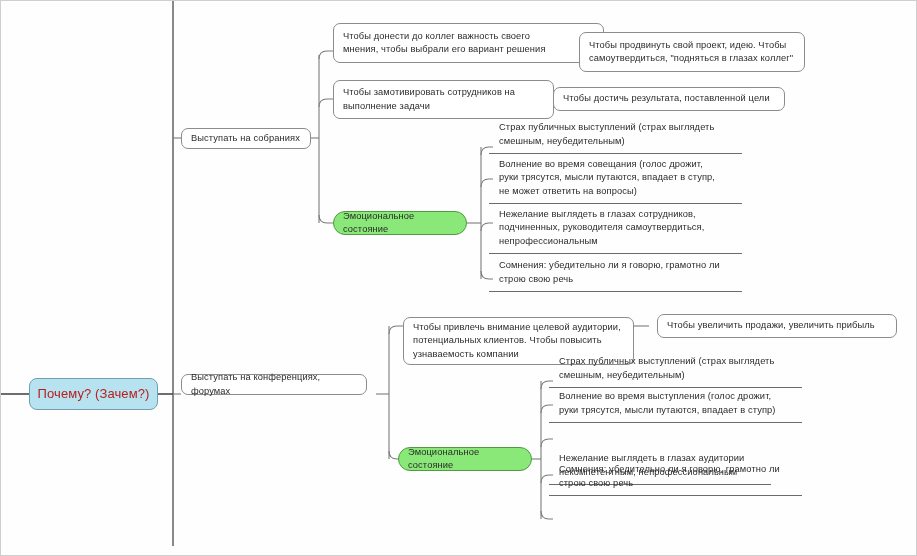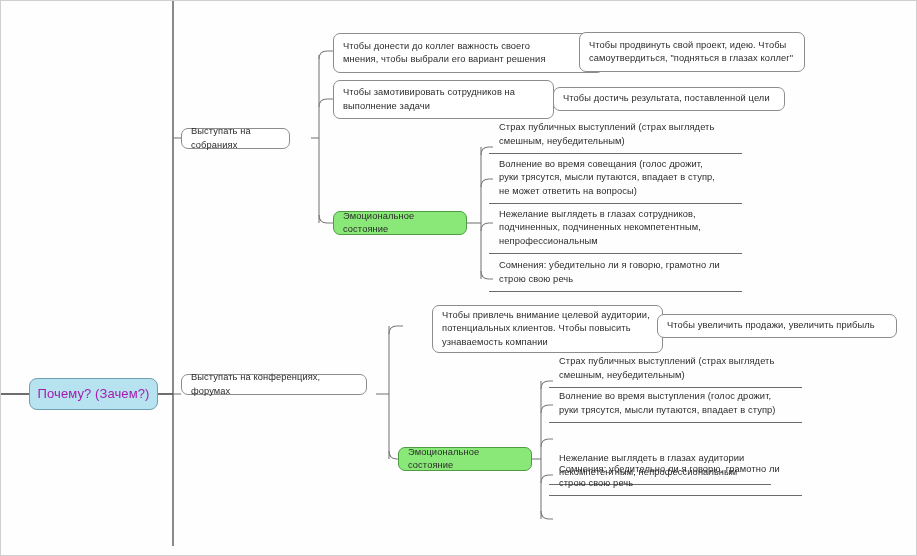--- a/index.html
+++ b/index.html
@@ -34,40 +34,40 @@
     letter-spacing: 0.1px;
     white-space: pre-line;
   }
   
   .node.root {
     background: #b6e3ef;
     border: 1px solid #6f9fb0;
     border-radius: 8px;
     font-size: 13px;
     line-height: 16px;
-    color: #a21caf;
+    color: #b91c1c;
     display: flex;
     align-items: center;
     justify-content: center;
     text-align: center;
   }
   
   .node.boxed {
     background: #ffffff;
     border: 1px solid #8c8c8c;
     border-radius: 7px;
     padding: 6px 9px;
     display: flex;
     align-items: center;
   }
   
   .node.green {
     background: #8ae878;
     border: 1px solid #4f9a43;
-    border-radius: 7px;
+    border-radius: 12px;
     padding: 5px 9px;
     display: flex;
     align-items: center;
     justify-content: flex-start;
   }
   
   .node.underline {
     background: transparent;
     border: none;
     border-bottom: 1.4px solid #6b6b6b;
@@ -134,25 +134,25 @@
       <path d="M540,446 Q540,438 548,438 L552,438"></path>
       <path d="M540,482 Q540,474 548,474 L552,474"></path>
       <path d="M540,510 Q540,518 548,518 L552,518"></path>
     </g>
   </svg>
 
   <div class="node root" style="left:28px; top:377px; width:129px; height:32px;">
     <span class="txt">Почему? (Зачем?)</span>
   </div>
 
-  <div class="node boxed" style="left:180px; top:127px; width:109px; height:21px;">
+  <div class="node boxed" style="left:180px; top:127px; width:130px; height:21px;">
     <span class="txt">Выступать на собраниях</span>
   </div>
 
-  <div class="node boxed" style="left:332px; top:32px; width:271px; height:40px;">
+  <div class="node boxed" style="left:332px; top:22px; width:271px; height:40px;">
     <span class="txt">Чтобы донести до коллег важность своего
 мнения, чтобы выбрали его вариант решения</span>
   </div>
 
   <div class="node boxed" style="left:578px; top:31px; width:226px; height:40px;">
     <span class="txt">Чтобы продвинуть свой проект, идею. Чтобы
 самоутвердиться, "подняться в глазах коллег"</span>
   </div>
 
   <div class="node boxed" style="left:332px; top:79px; width:221px; height:39px;">
@@ -174,34 +174,34 @@
   </div>
 
   <div class="node underline" style="left:488px; top:157px; width:253px; height:46px;">
     <span class="txt">Волнение во время совещания (голос дрожит,
 руки трясутся, мысли путаются, впадает в ступр,
 не может ответить на вопросы)</span>
   </div>
 
   <div class="node underline" style="left:488px; top:207px; width:253px; height:46px;">
     <span class="txt">Нежелание выглядеть в глазах сотрудников,
-подчиненных, подчиненных некомпетентным,
+подчиненных, руководителя самоутвердиться,
 непрофессиональным</span>
   </div>
 
   <div class="node underline" style="left:488px; top:259px; width:253px; height:32px;">
     <span class="txt">Сомнения: убедительно ли я говорю, грамотно ли
 строю свою речь</span>
   </div>
 
   <div class="node boxed" style="left:180px; top:373px; width:186px; height:21px;">
     <span class="txt">Выступать на конференциях, форумах</span>
   </div>
 
-  <div class="node boxed" style="left:402px; top:304px; width:231px; height:48px;margin-left:29px;">
+  <div class="node boxed" style="left:402px; top:316px; width:231px; height:48px;">
     <span class="txt">Чтобы привлечь внимание целевой аудитории,
 потенциальных клиентов. Чтобы повысить
 узнаваемость компании</span>
   </div>
 
   <div class="node boxed" style="left:648px; top:313px; width:240px; height:24px;margin-left:8px;">
     <span class="txt">Чтобы увеличить продажи, увеличить прибыль</span>
   </div>
 
   <div class="node green" style="left:397px; top:446px; width:134px; height:24px;">

